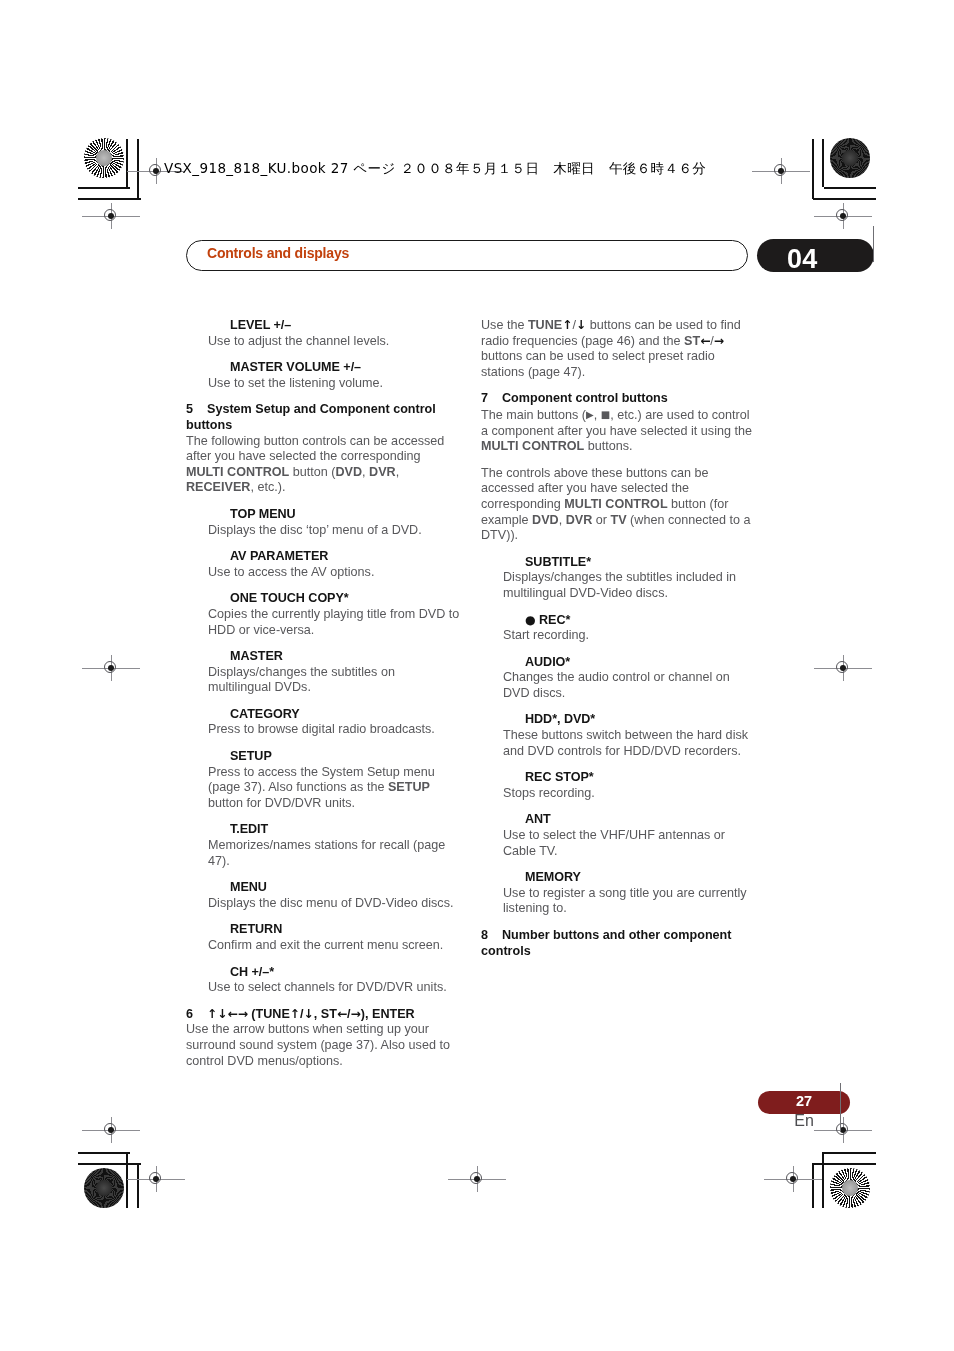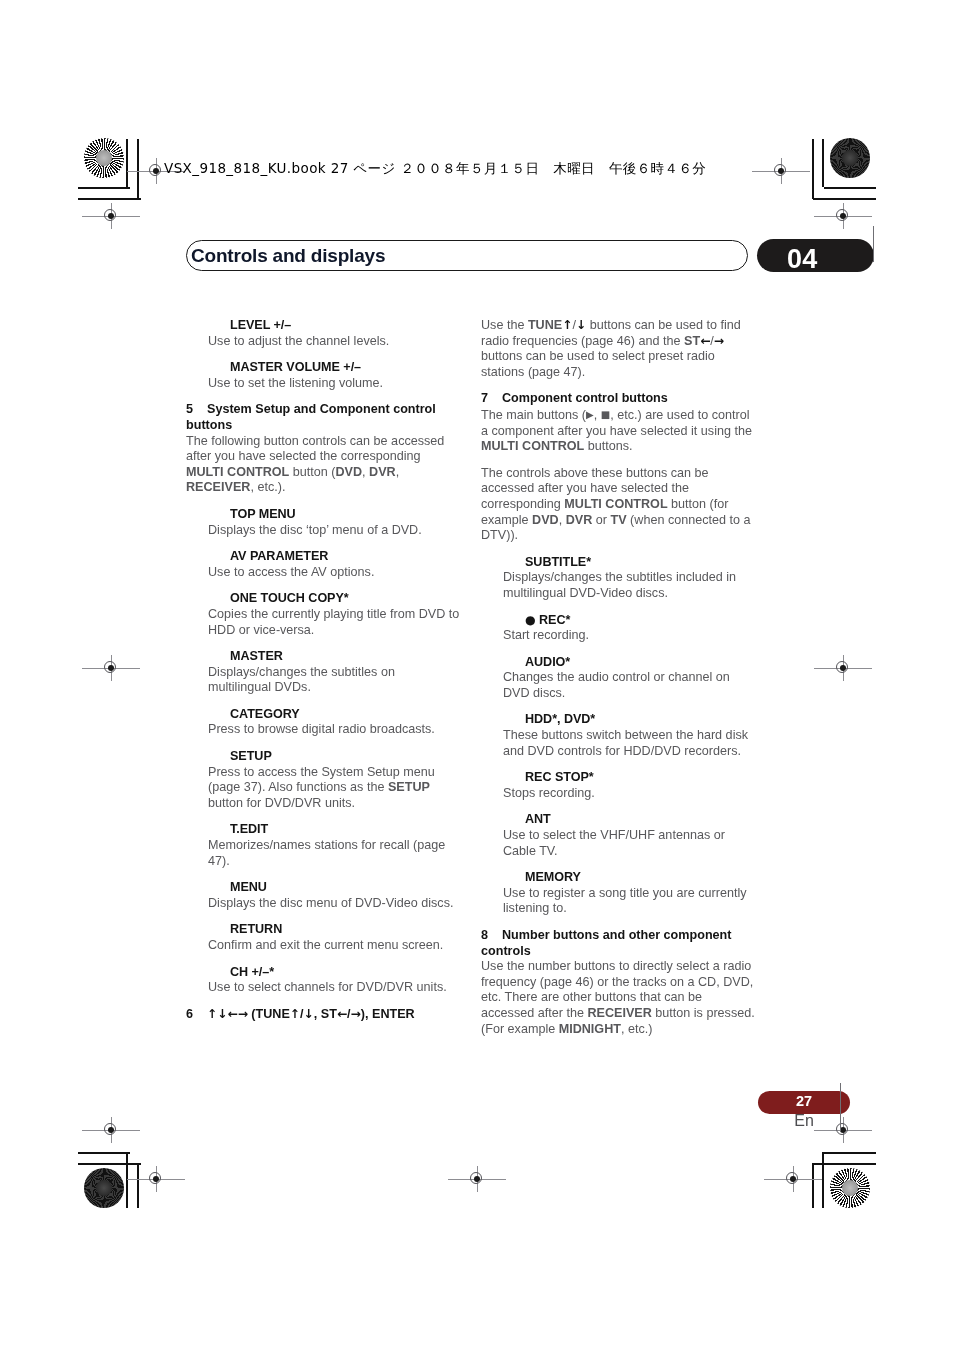--- a/index.html
+++ b/index.html
@@ -106,26 +106,26 @@
     top: 240px;
     width: 562px;
     height: 31px;
     border: 1.6px solid #1a1a1a;
     border-radius: 16px;
     box-sizing: border-box;
     background: #fff;
   }
   .banner-title {
     position: absolute;
-    left: 4px;
+    left: 20px;
     top: 4px;
-    font-size: 19px;
+    font-size: 14px;
     font-weight: bold;
     letter-spacing: -0.2px;
-    color: #0f172a;
+    color: #c2410c;
   }
   .chapnum {
     position: absolute;
     left: 757px;
     top: 239px;
     width: 117px;
     height: 33px;
     background: #1d1b1b;
     border-radius: 17px;
     box-sizing: border-box;
@@ -389,20 +389,21 @@
       <div class="blk indent">
         <div class="term">RETURN</div>
         <div class="desc">Confirm and exit the current menu screen.</div>
       </div>
       <div class="blk indent">
         <div class="term">CH +/–*</div>
         <div class="desc">Use to select channels for DVD/DVR units.</div>
       </div>
       <div class="blk">
         <div class="sechead"><span class="num">6</span><span><span class="glyph">↑↓←→</span> (TUNE<span class="glyph">↑</span>/<span class="glyph">↓</span>, ST<span class="glyph">←</span>/<span class="glyph">→</span>), ENTER</span></div>
+        <div class="desc">Use the arrow buttons when setting up your surround sound system (page 37). Also used to control DVD menus/options.</div>
       </div>
     </div>
   <div class="col right" id="col-right">
       <div class="blk">
         <div class="desc">Use the <b>TUNE</b><span class="glyph">↑</span>/<span class="glyph">↓</span> buttons can be used to find radio frequencies (page 46) and the <b>ST</b><span class="glyph">←</span>/<span class="glyph">→</span> buttons can be used to select preset radio stations (page 47).</div>
       </div>
       <div class="blk">
         <div class="sechead"><span class="num">7</span><span>Component control buttons</span></div>
         <div class="desc">The main buttons (<span class="glyph-sm">▶</span>, <span class="glyph-sm">■</span>, etc.) are used to control a component after you have selected it using the <b>MULTI CONTROL</b> buttons.</div>
       </div>
@@ -432,21 +433,20 @@
       <div class="blk indent">
         <div class="term">ANT</div>
         <div class="desc">Use to select the VHF/UHF antennas or Cable TV.</div>
       </div>
       <div class="blk indent">
         <div class="term">MEMORY</div>
         <div class="desc">Use to register a song title you are currently listening to.</div>
       </div>
       <div class="blk">
         <div class="sechead"><span class="num">8</span><span>Number buttons and other component controls</span></div>
-        <div class="desc">Use the number buttons to directly select a radio frequency (page 46) or the tracks on a CD, DVD, etc. There are other buttons that can be accessed after the <b>RECEIVER</b> button is pressed. (For example <b>MIDNIGHT</b>, etc.)</div>
       </div>
     </div>
 
   <div class="pagebadge">
     <span>27</span>
   </div>
   <div class="pagelang">En</div>
   <div class="pagebadge-tick"></div>
 
 </div>

